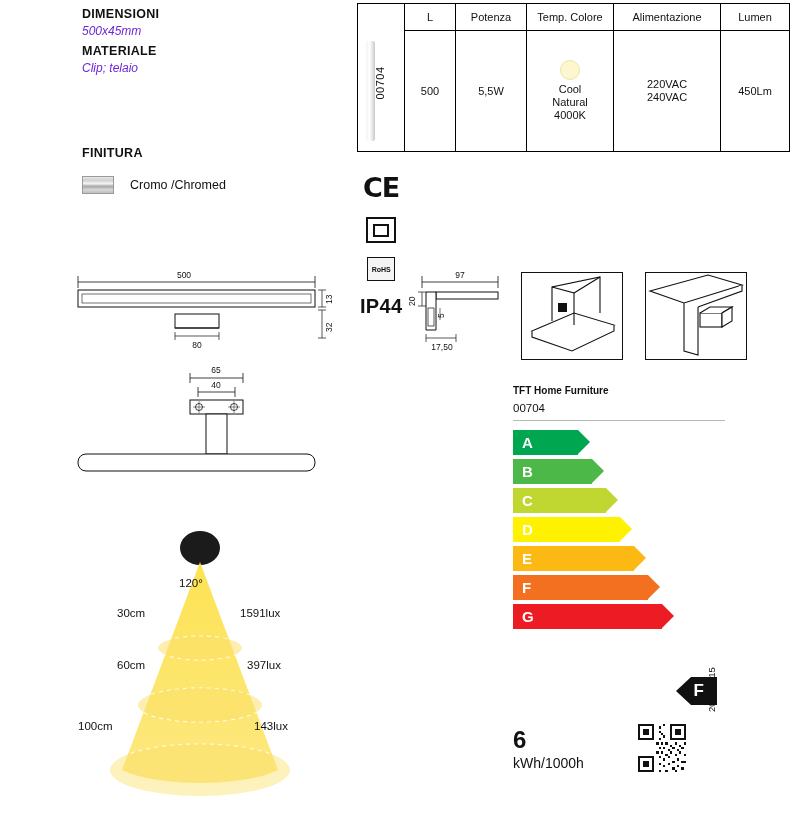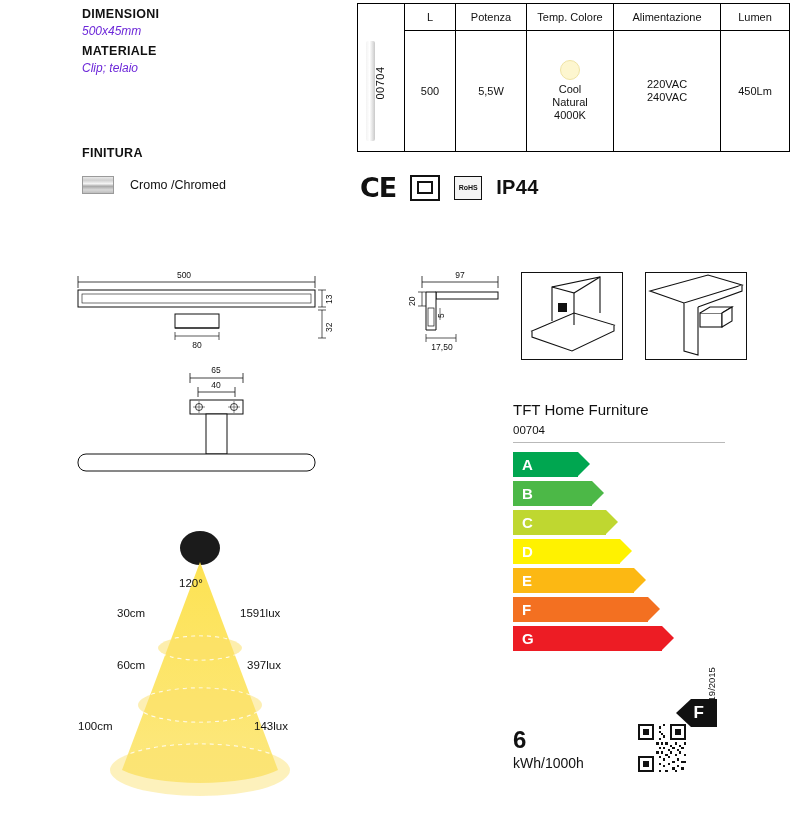--- a/index.html
+++ b/index.html
@@ -24,21 +24,21 @@
   .prodimg{width:44px;height:120px;background:#fff;position:relative;display:block;}
   .prodimg .bar{position:absolute;left:8px;top:10px;width:9px;height:100px;
      background:linear-gradient(90deg,#f3f3f3,#ffffff 40%,#e0e0e0 75%,#c9c9c9);border-radius:2px;}
   .prodimg .code{position:absolute;left:-22px;top:46px;width:88px;text-align:center;
      transform:rotate(-90deg);font-size:11px;letter-spacing:.5px;}
   .cc{display:flex;flex-direction:column;align-items:center;justify-content:center;line-height:13px;}
   .bulb{width:18px;height:18px;border-radius:50%;background:#fdf6cf;border:1px solid #efe3a5;margin-bottom:3px;}
   .two-line{line-height:13px;}
 
   
-  .marks{position:absolute;left:360px;top:172px;display:flex;align-items:center;gap:14px;}
+  .marks{position:absolute;left:360px;top:172px;display:flex;align-items:center;gap:14px;flex-direction:column;}
   .ce{font-size:27px;font-weight:bold;letter-spacing:-1px;font-family:"DejaVu Sans",sans-serif;}
   .sqbox{width:26px;height:22px;border:2px solid #111;display:flex;align-items:center;justify-content:center;}
   .sqbox i{display:block;width:12px;height:9px;border:2px solid #111;}
   .rohs{width:26px;height:22px;border:1px solid #111;display:flex;align-items:center;justify-content:center;
         font-size:7px;font-weight:bold;line-height:7px;background:#f4f4f4;overflow:hidden;}
   .ip44{font-size:20px;font-weight:bold;letter-spacing:.3px;}
 
   
   .draw{position:absolute;}
   .dim-txt{font-size:8.5px;fill:#111;font-family:"Liberation Sans",sans-serif;}
@@ -50,21 +50,21 @@
 
   
   .energy{position:absolute;left:513px;top:375px;width:212px;}
   .energy-head{display:flex;align-items:center;height:31px;}
   .eu-flag{width:50px;height:31px;background:#003399;position:relative;margin-right:6px;}
   .eu-flag .stars{position:absolute;left:50%;top:50%;transform:translate(-50%,-50%);
       width:26px;height:26px;border-radius:50%;}
   .eu-flag .s{position:absolute;color:#ffcc00;font-size:6px;line-height:6px;}
   .energ-word{font-size:29px;font-weight:bold;color:#1b3f94;letter-spacing:-.5px;font-family:"DejaVu Sans",sans-serif;}
   .bolt{color:#1b3f94;font-size:26px;font-weight:bold;margin-left:-2px;}
-  .brandline{font-size:15px;margin-top:26px;}
+  .brandline{font-size:10px;margin-top:10px;font-weight:bold;}
   .codeline{font-size:11.5px;margin-top:6px;padding-bottom:6px;border-bottom:1px solid #b9b9b9;}
 
   .bars{margin-top:9px;position:relative;}
   .bar-row{height:25px;display:flex;align-items:center;margin-bottom:4px;}
   .ebar{height:25px;display:flex;align-items:center;color:#fff;font-weight:bold;font-size:15px;
         padding-left:9px;position:relative;}
   .ebar:after{content:"";position:absolute;right:-12px;top:0;border-top:12.5px solid transparent;
         border-bottom:12.5px solid transparent;border-left:12px solid currentColor;}
   .arrowF{position:absolute;right:8px;top:247px;height:28px;display:flex;align-items:center;}
   .arrowF .tip{width:0;height:0;border-top:14px solid transparent;border-bottom:14px solid transparent;border-right:15px solid #111;}

